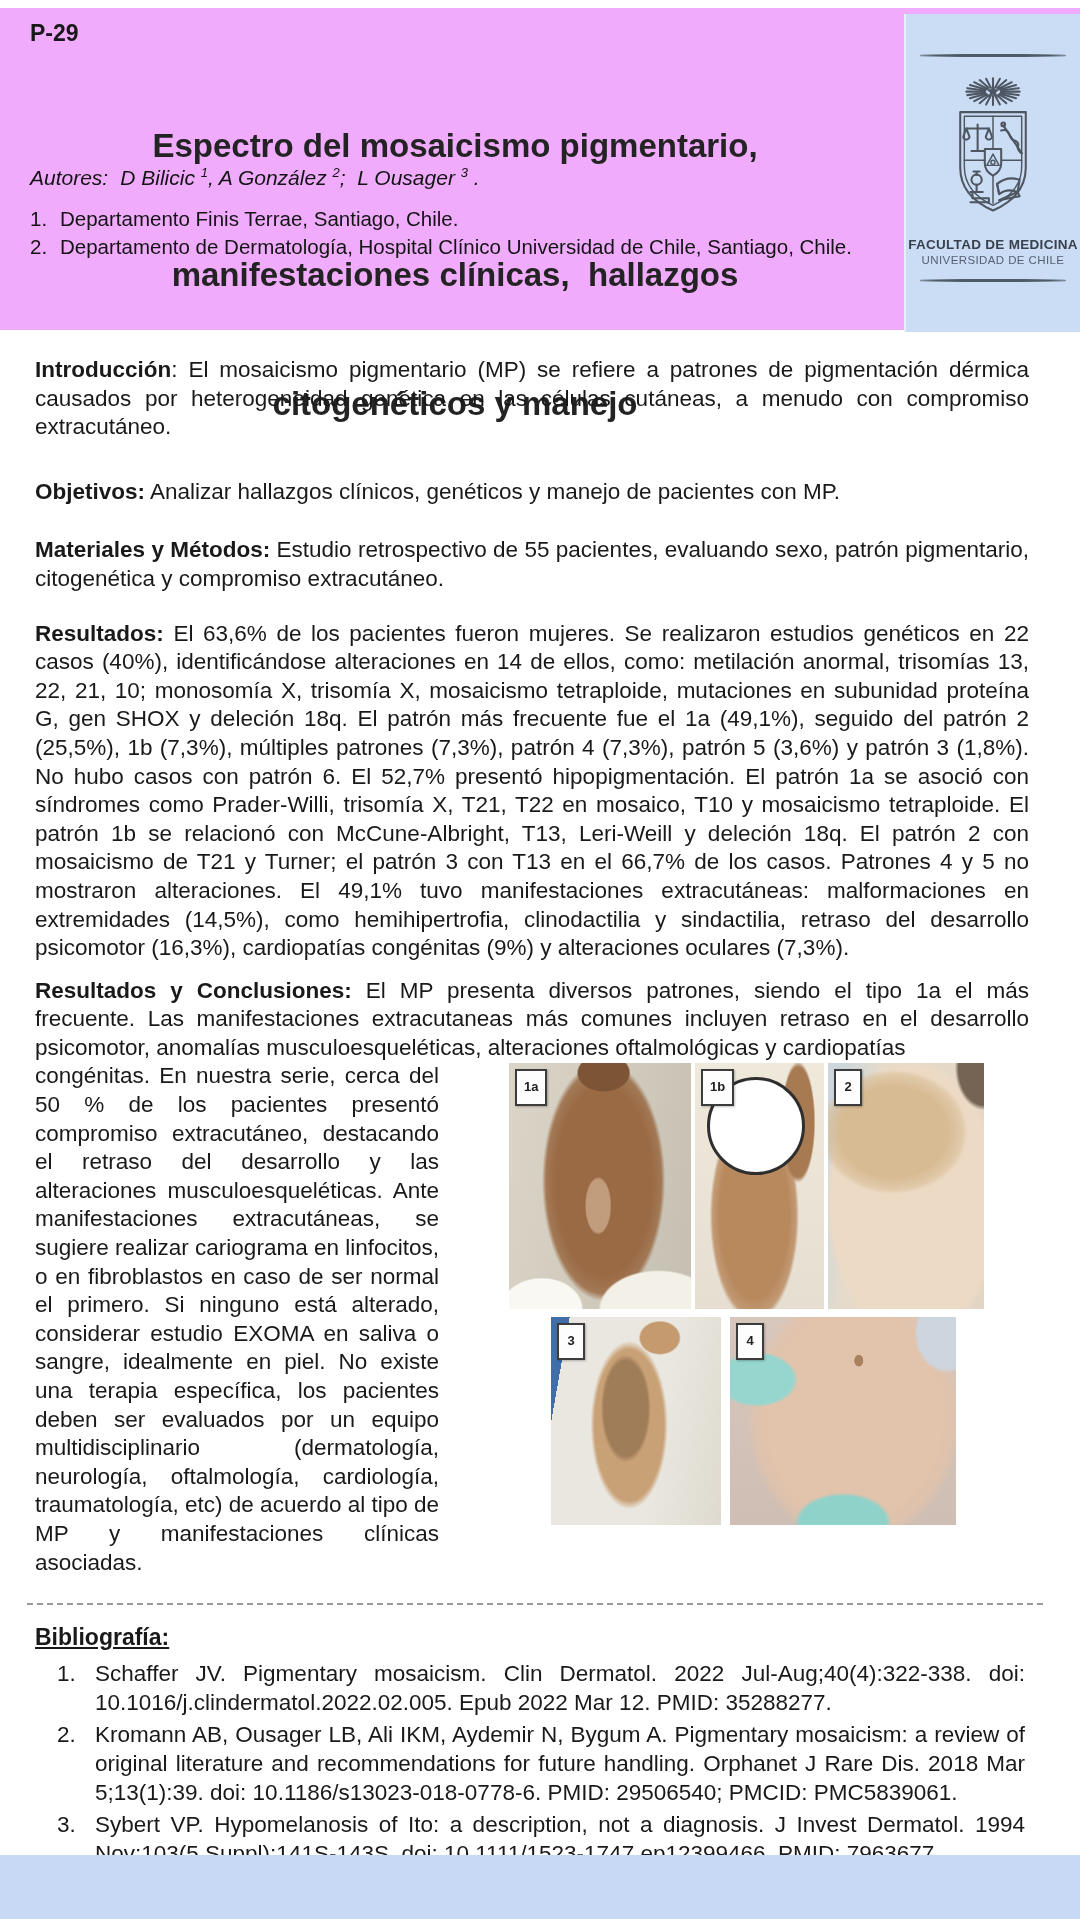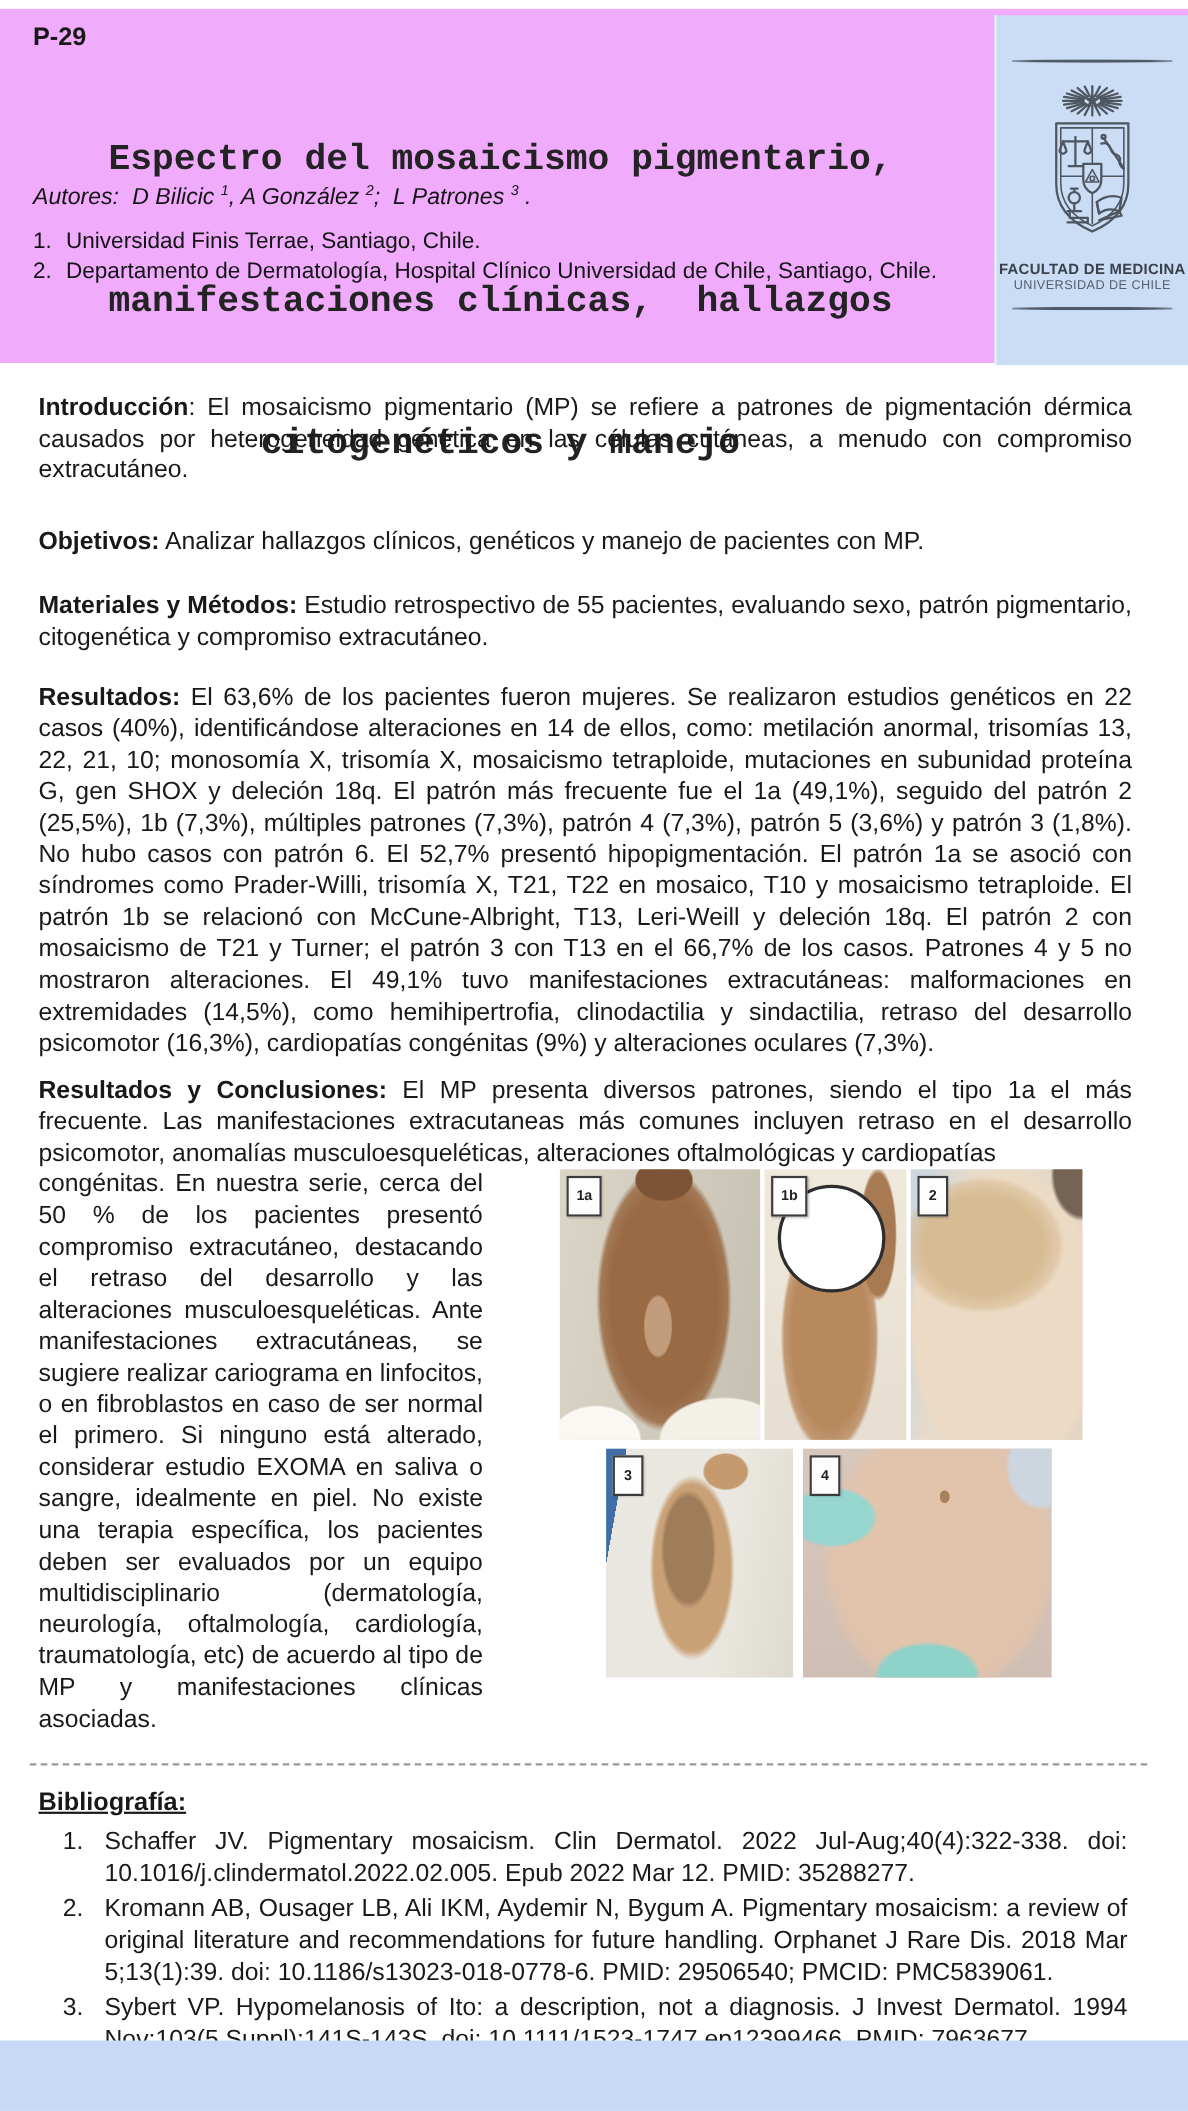--- a/index.html
+++ b/index.html
@@ -3,21 +3,21 @@
 <meta charset="utf-8">
 <style>
   html,body{margin:0;padding:0;background:#ffffff;}
   .page{position:relative;width:1080px;height:1919px;background:#ffffff;overflow:hidden;
         font-family:"Liberation Sans", sans-serif;color:#1c1c1c;}
 
   
   .header{position:absolute;top:8px;left:0;width:1080px;height:322px;background:#f0abfc;}
   .code{position:absolute;top:12px;left:30px;font-size:23px;font-weight:700;color:#181818;}
   .title{position:absolute;top:30px;left:70px;width:770px;text-align:center;font-weight:700;
-         font-size:33px;line-height:43px;color:#232323;white-space:pre-wrap;font-family:Liberation Mono, monospace;}
+         font-size:33px;line-height:43px;color:#232323;white-space:pre-wrap;}
   .authors{position:absolute;left:30px;top:157px;font-size:21px;font-style:italic;color:#141414;white-space:pre-wrap;}
   .authors b{font-weight:400;margin-right:12px;}
   .authors sup{font-size:13px;}
   .affiliations{position:absolute;left:30px;top:197px;font-size:20.5px;color:#141414;}
   .aff-label{font-weight:700;margin-bottom:3px;}
   .aff-list{list-style:none;margin:0;padding:0;}
   .aff-item{display:flex;gap:10px;line-height:27.5px;}
   .aff-num{flex:none;width:20px;}
 
   
@@ -108,27 +108,27 @@
 
   <header class="header">
     <div class="code">P-29</div>
 
     <div class="title">
       <div>Espectro del mosaicismo pigmentario,</div>
       <div>manifestaciones clínicas,  hallazgos</div>
       <div>citogenéticos y manejo</div>
     </div>
 
-    <div class="authors"><b>Autores:</b><span>D Bilicic </span><sup>1</sup><span>, A González </span><sup>2</sup><span>;  L Patrones </span><sup>3</sup><span> .</span></div>
+    <div class="authors"><b>Autores:</b><span>D Bilicic </span><sup>1</sup><span>, A González </span><sup>2</sup><span>;  L Ousager </span><sup>3</sup><span> .</span></div>
 
     <div class="affiliations">
       <ol class="aff-list">
         <li class="aff-item">
           <span class="aff-num">1.</span>
-          <span>Universidad Finis Terrae, Santiago, Chile.</span>
+          <span>Departamento Finis Terrae, Santiago, Chile.</span>
         </li>
         <li class="aff-item">
           <span class="aff-num">2.</span>
           <span>Departamento de Dermatología, Hospital Clínico Universidad de Chile, Santiago, Chile.</span>
         </li>
       </ol>
     </div>
 
     <aside class="logo-panel">
       <div class="logo-rule"></div>

